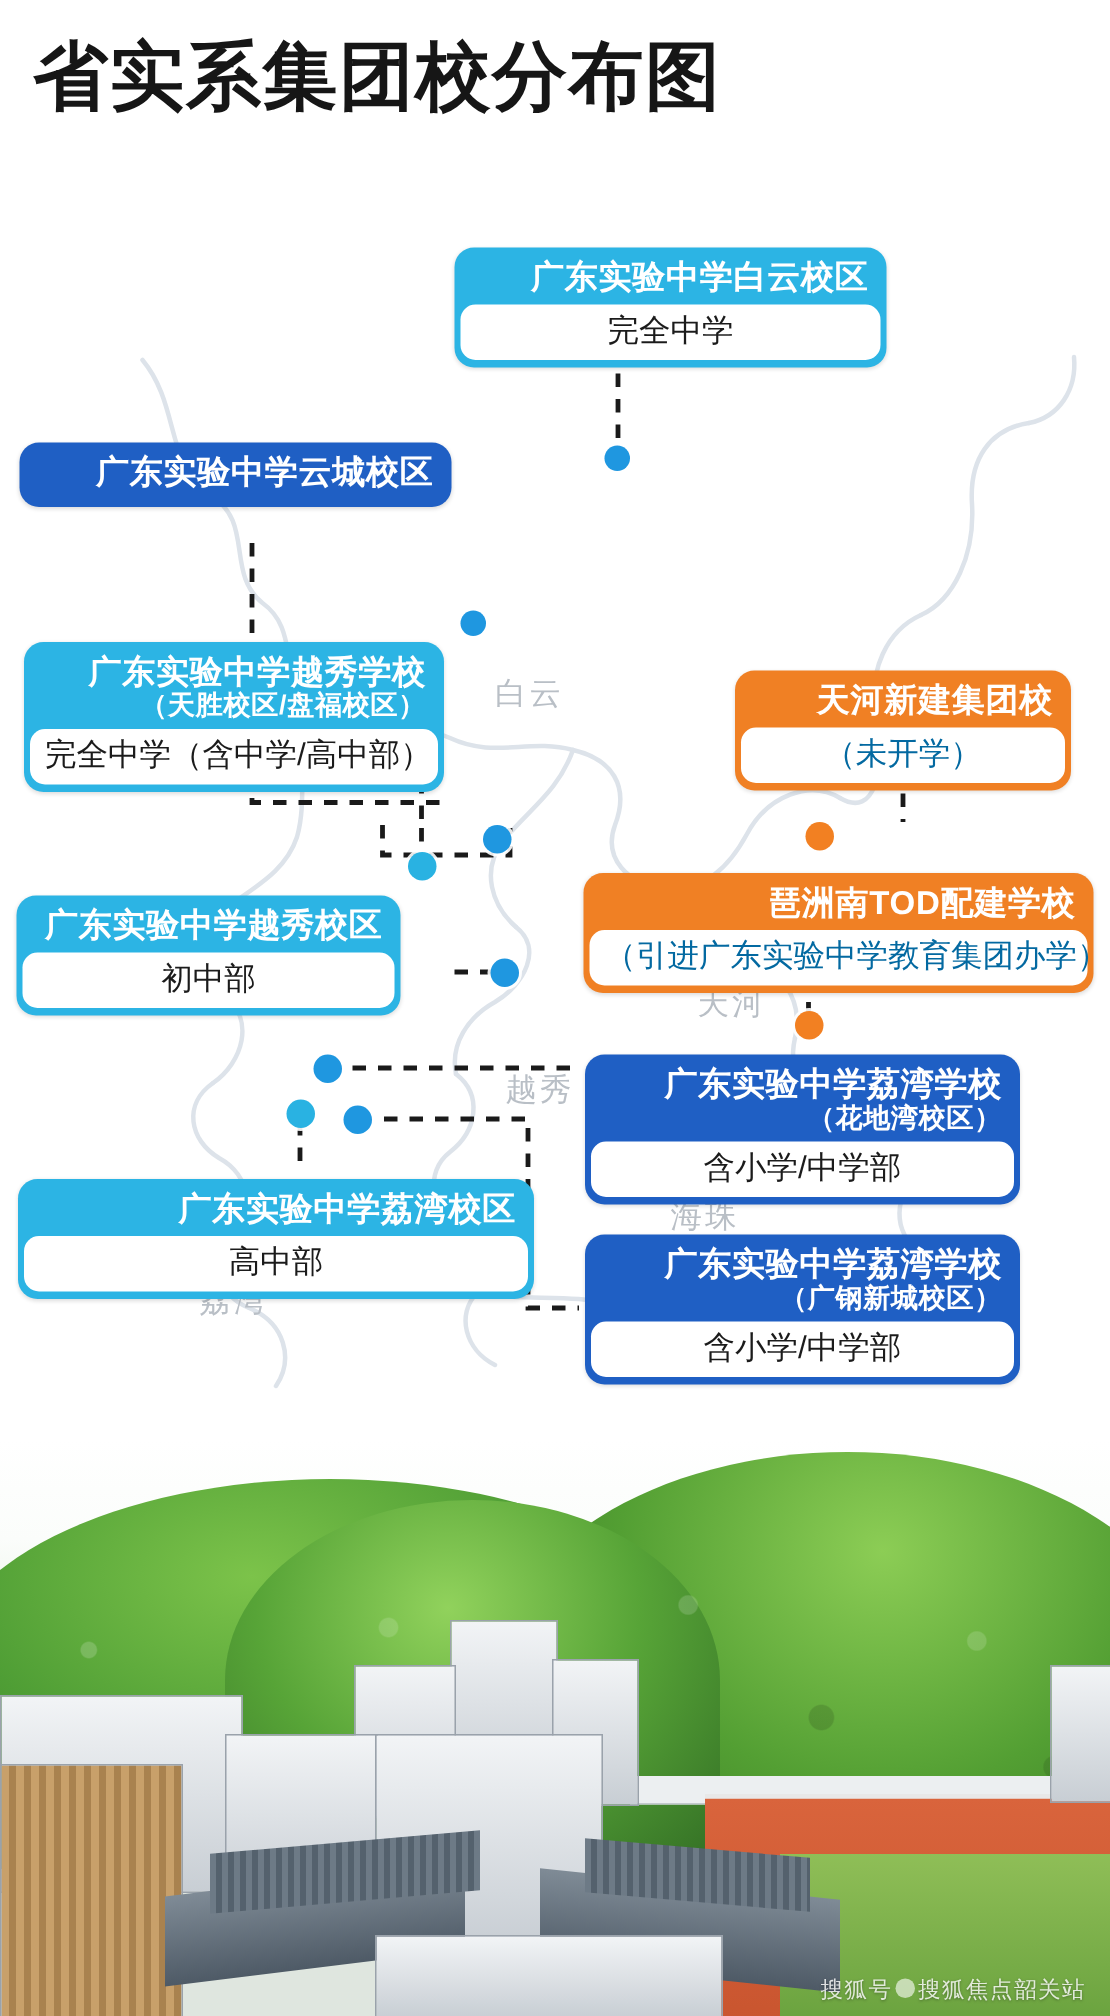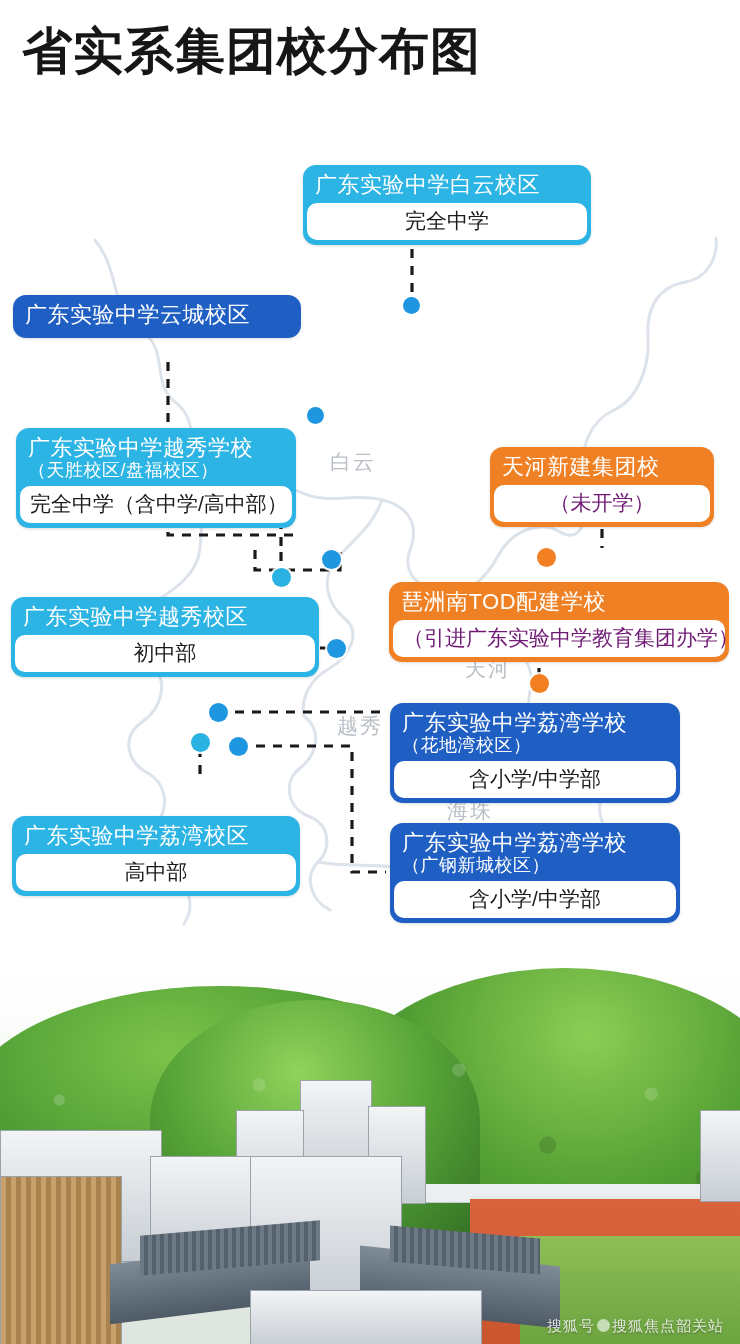--- a/index.html
+++ b/index.html
@@ -41,40 +41,40 @@
 
   
   .box{
     position:absolute;
     border-radius:13px;
     padding:4px 4px 5px 4px;
     box-sizing:border-box;
     box-shadow:0 1px 3px rgba(0,0,0,.14);
   }
   .box .hdr{
-    text-align:left;
-    color:#ffffff;font-weight:normal;
+    text-align:right;
+    color:#ffffff;font-weight:bold;
     line-height:1.18;
     padding:3px 8px 5px 8px;
     white-space:nowrap;
   }
   .box .hdr .main{font-size:22px;display:block;letter-spacing:.5px;}
   .box .hdr .sub{font-size:18px;display:block;margin-top:-1px;letter-spacing:.5px;}
   .box .body{
     background:#ffffff;border-radius:10px;
     text-align:center;color:#1b1b1b;
     font-size:21px;line-height:1.25;
     padding:5px 10px 6px 10px;
     white-space:nowrap;
   }
 
   .box.cyan{background:#2cb4e4;}
   .box.blue{background:#1f5fc4;}
   .box.orange{background:#f08024;}
-  .box.orange .body{color:#701a75;}
+  .box.orange .body{color:#0369a1;}
 
   
   .photo{
     position:absolute;left:0;top:960px;width:740px;height:384px;
     overflow:hidden;background:#dfe6df;
   }
   .ph-sky{
     position:absolute;left:0;top:0;width:740px;height:120px;
     background:linear-gradient(#ffffff 0%,#fbfdfb 55%,#eef4ea 100%);
   }
@@ -221,21 +221,21 @@
       <div class="body">完全中学（含中学/高中部）</div>
     </div>
 
     <div class="box orange" style="left:490px;top:327px;width:224px">
       <div class="hdr">
         <span class="main">天河新建集团校</span>
       </div>
       <div class="body">（未开学）</div>
     </div>
 
-    <div class="box cyan" style="left:11px;top:477px;width:308px">
+    <div class="box cyan" style="left:11px;top:477px;width:256px">
       <div class="hdr">
         <span class="main">广东实验中学越秀校区</span>
       </div>
       <div class="body">初中部</div>
     </div>
 
     <div class="box orange" style="left:389px;top:462px;width:340px">
       <div class="hdr">
         <span class="main">琶洲南TOD配建学校</span>
       </div>
@@ -243,21 +243,21 @@
     </div>
 
     <div class="box blue" style="left:390px;top:583px;width:290px">
       <div class="hdr">
         <span class="main">广东实验中学荔湾学校</span>
         <span class="sub">（花地湾校区）</span>
       </div>
       <div class="body">含小学/中学部</div>
     </div>
 
-    <div class="box cyan" style="left:12px;top:696px;width:288px">
+    <div class="box cyan" style="left:12px;top:666px;width:344px">
       <div class="hdr">
         <span class="main">广东实验中学荔湾校区</span>
       </div>
       <div class="body">高中部</div>
     </div>
 
     <div class="box blue" style="left:390px;top:703px;width:290px">
       <div class="hdr">
         <span class="main">广东实验中学荔湾学校</span>
         <span class="sub">（广钢新城校区）</span>

